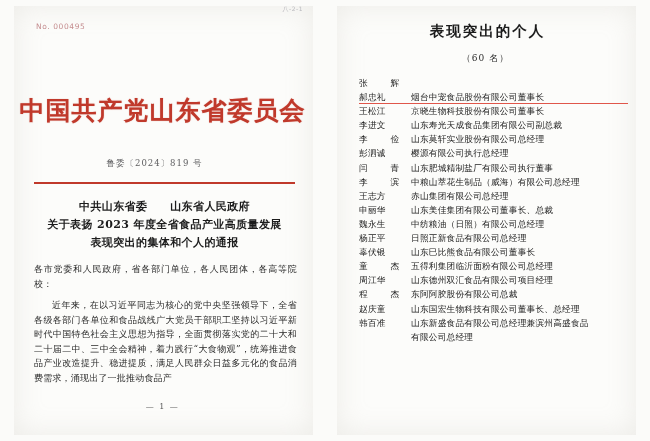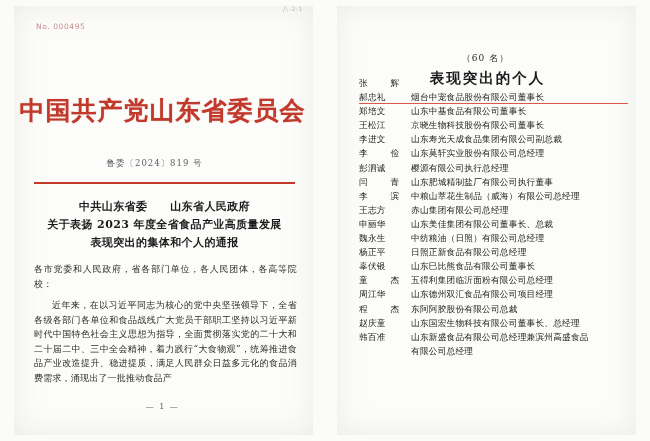--- a/index.html
+++ b/index.html
@@ -162,21 +162,20 @@
   .list-title {
     position: absolute;
     left: 0;
     right: 0;
     top: 22px;
     text-align: center;
     font-size: 14.5px;
     font-weight: 700;
     color: #1b1b1b;
     letter-spacing: 2px;
-    margin-top: 47px;
   }
   .list-count {
     position: absolute;
     left: 0;
     right: 4px;
     top: 52px;
     text-align: center;
     font-size: 9px;
     color: #2b2b2b;
     letter-spacing: 1px;
@@ -262,24 +261,20 @@
 
     <div class="name-list">
         <div class="name-row">
           <span class="nm two-char">张　辉</span>
         </div>
         <div class="name-row highlight">
           <span class="nm">郝忠礼</span>
           <span class="ttl">烟台中宠食品股份有限公司董事长</span>
         </div>
         <div class="name-row">
-          <span class="nm">郑培文</span>
-          <span class="ttl">山东中基食品有限公司董事长</span>
-        </div>
-        <div class="name-row">
           <span class="nm">王松江</span>
           <span class="ttl">京晓生物科技股份有限公司董事长</span>
         </div>
         <div class="name-row">
           <span class="nm">李进文</span>
           <span class="ttl">山东寿光天成食品集团有限公司副总裁</span>
         </div>
         <div class="name-row">
           <span class="nm two-char">李　俭</span>
           <span class="ttl">山东莫轩实业股份有限公司总经理</span>

